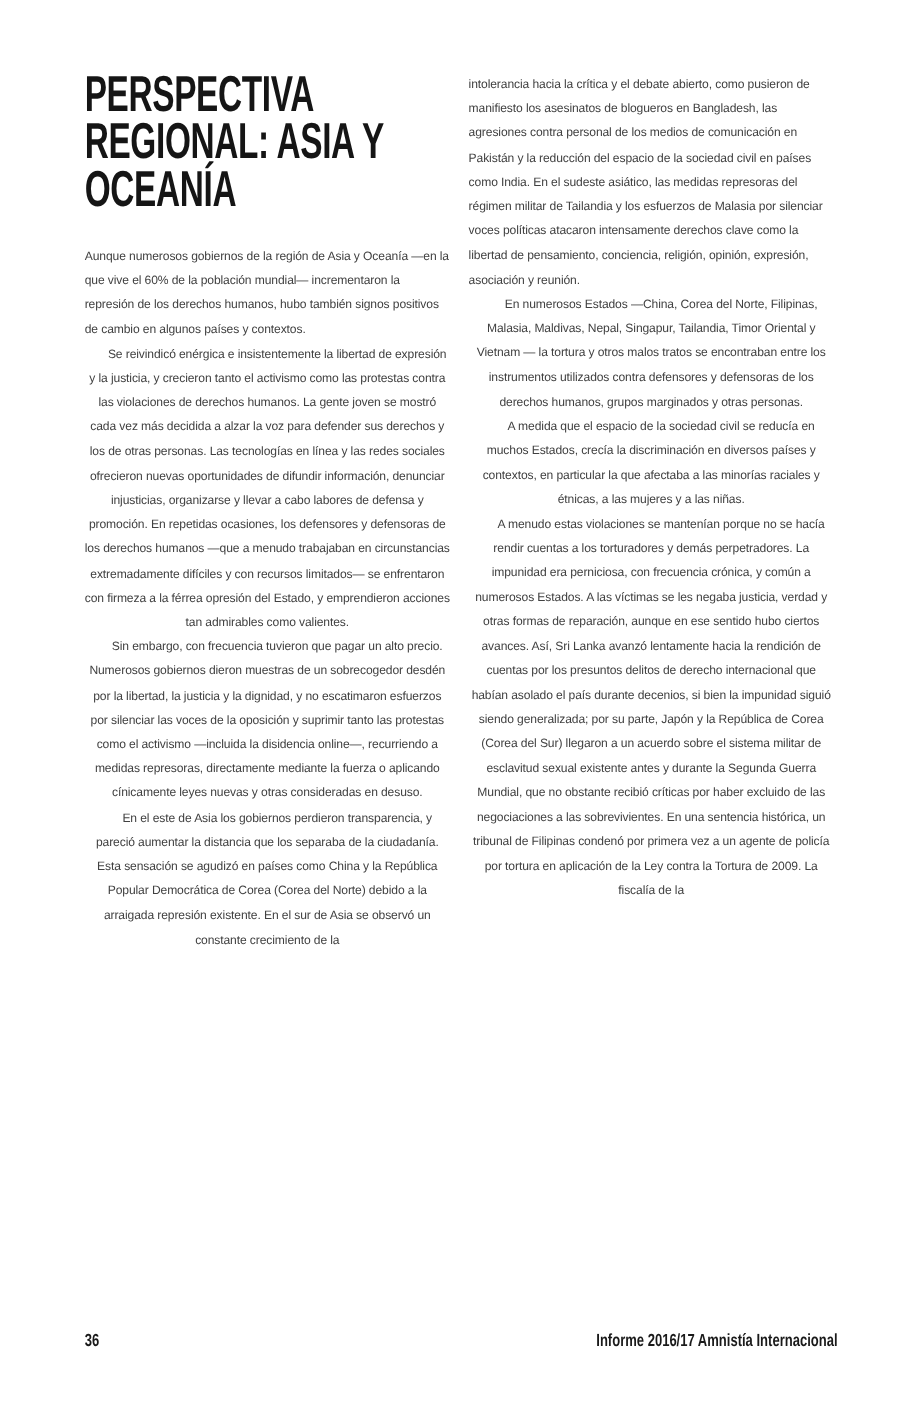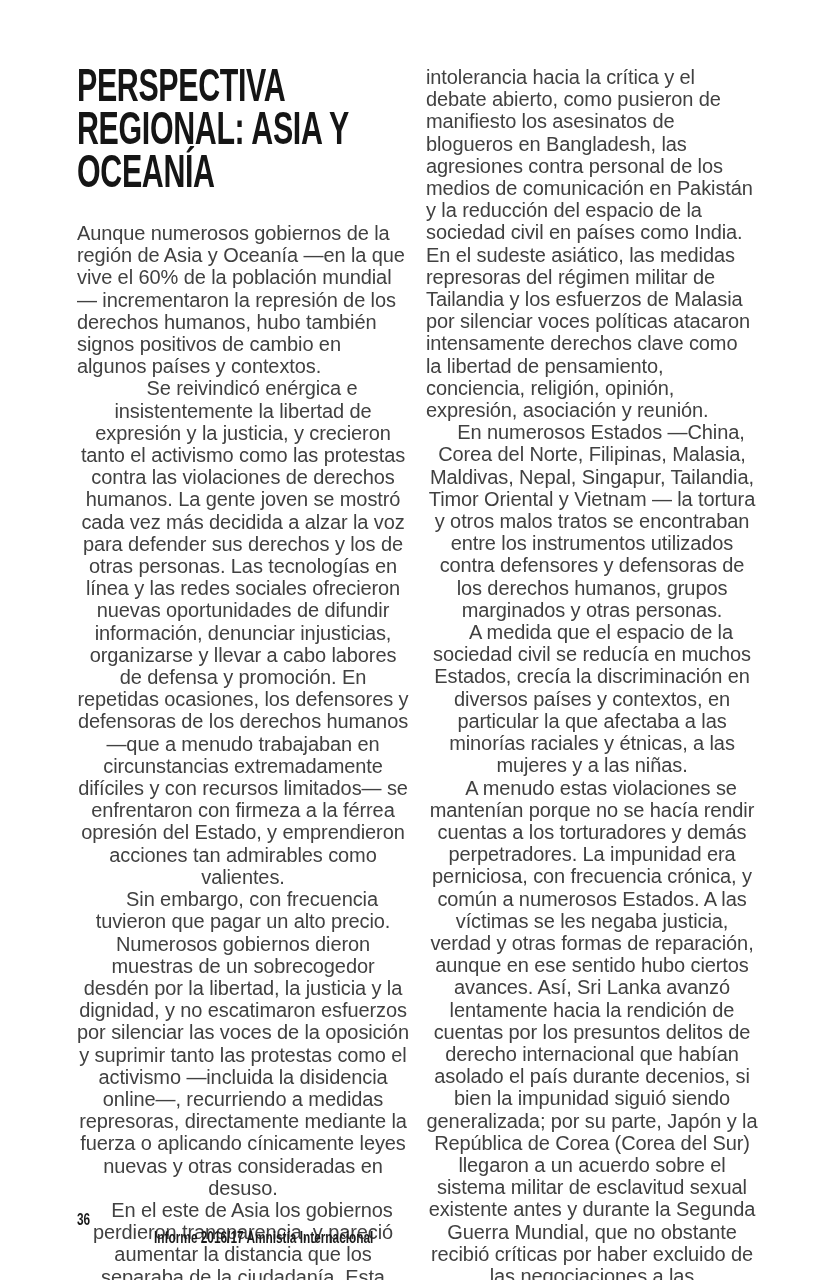--- a/index.html
+++ b/index.html
@@ -31,36 +31,35 @@
     font-size: 46px;
     line-height: 43px;
     color: #151515;
     letter-spacing: -0.5px;
     white-space: nowrap;
     transform: scaleX(0.66);
     transform-origin: 0 50%;
   }
 
   p.body {
-    font-size: 20px;
+    font-size: 11px;
     line-height: 22.2px;
     color: #414141;
     letter-spacing: -0.1px;
     text-align: left;
   }
   p.body.ind { text-indent: 18px; text-align: center; }
 
   .footer {
     position: absolute;
     left: 77px; right: 73px;
     top: 1211px;
     display: flex;
     justify-content: space-between;
     align-items: baseline;
-    flex-direction: column;
   }
   .footer-text {
     font-weight: 700;
     font-size: 16px;
     line-height: 18px;
     color: #1a1a1a;
     white-space: nowrap;
     display: inline-block;
   }
   .footer-left  { transform: scaleX(0.74); transform-origin: 0 50%; }

